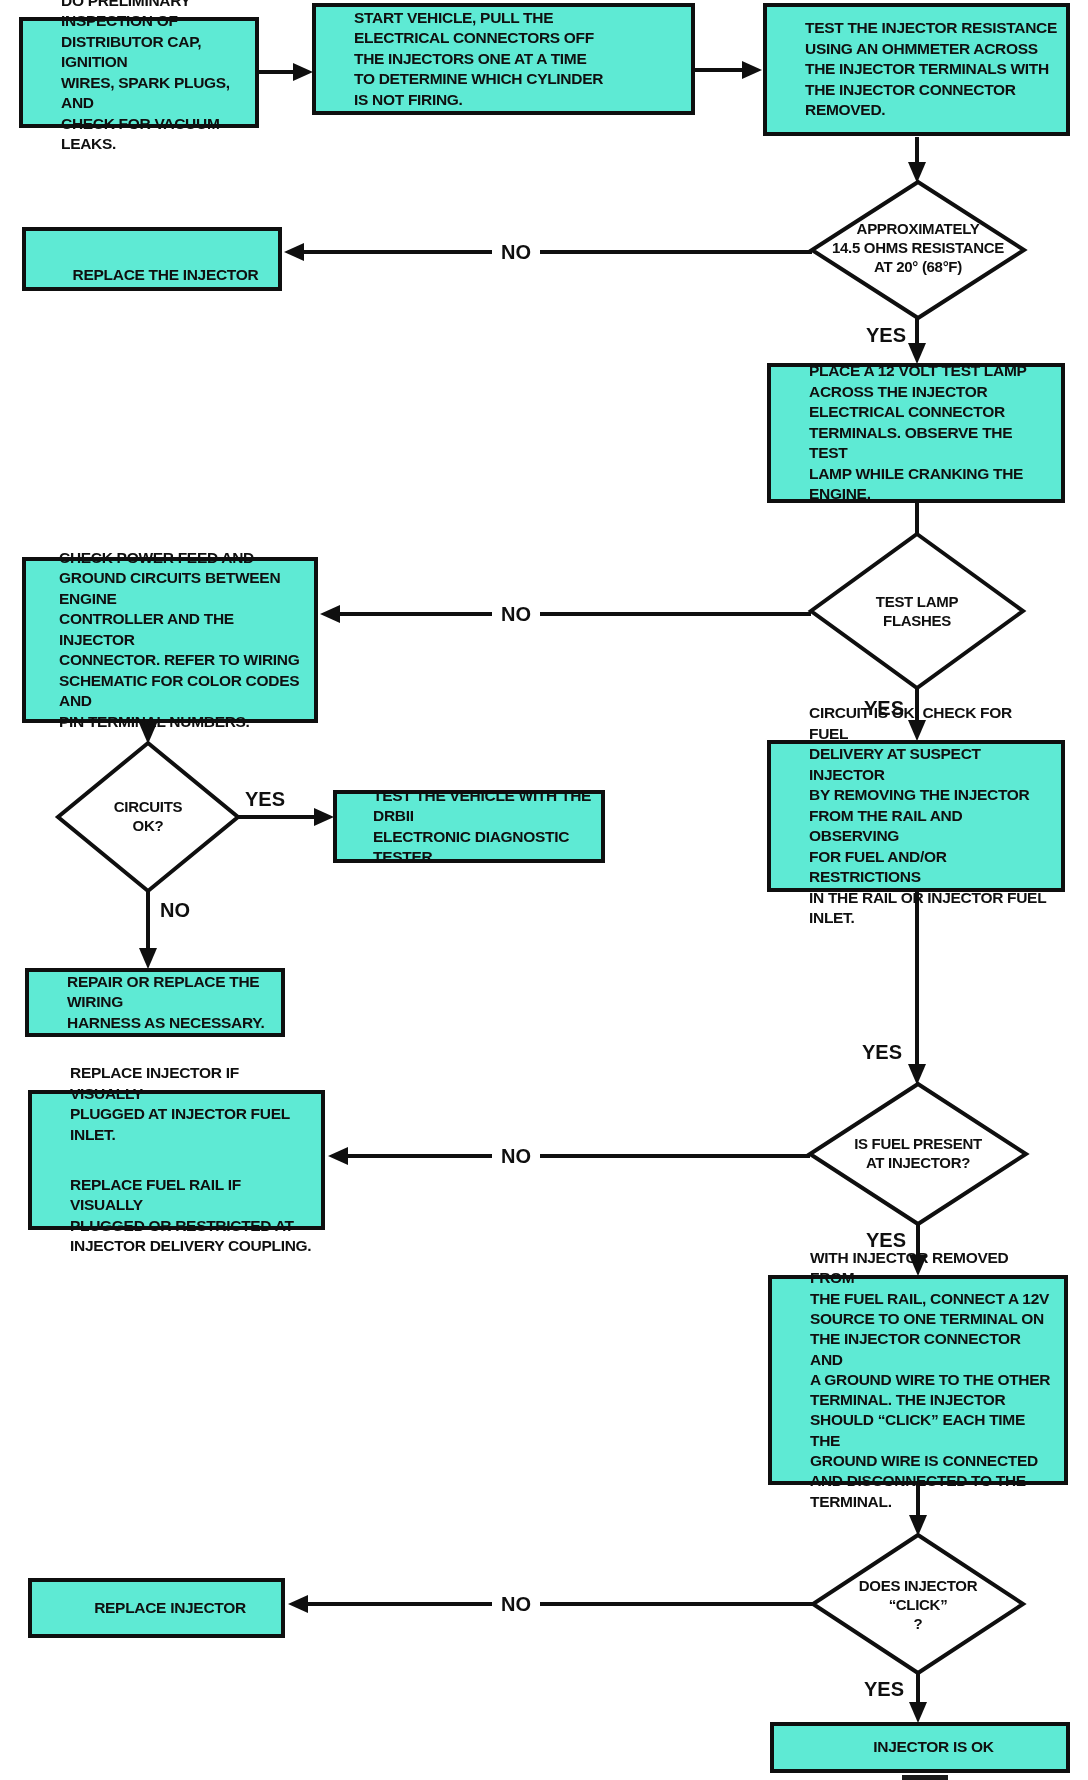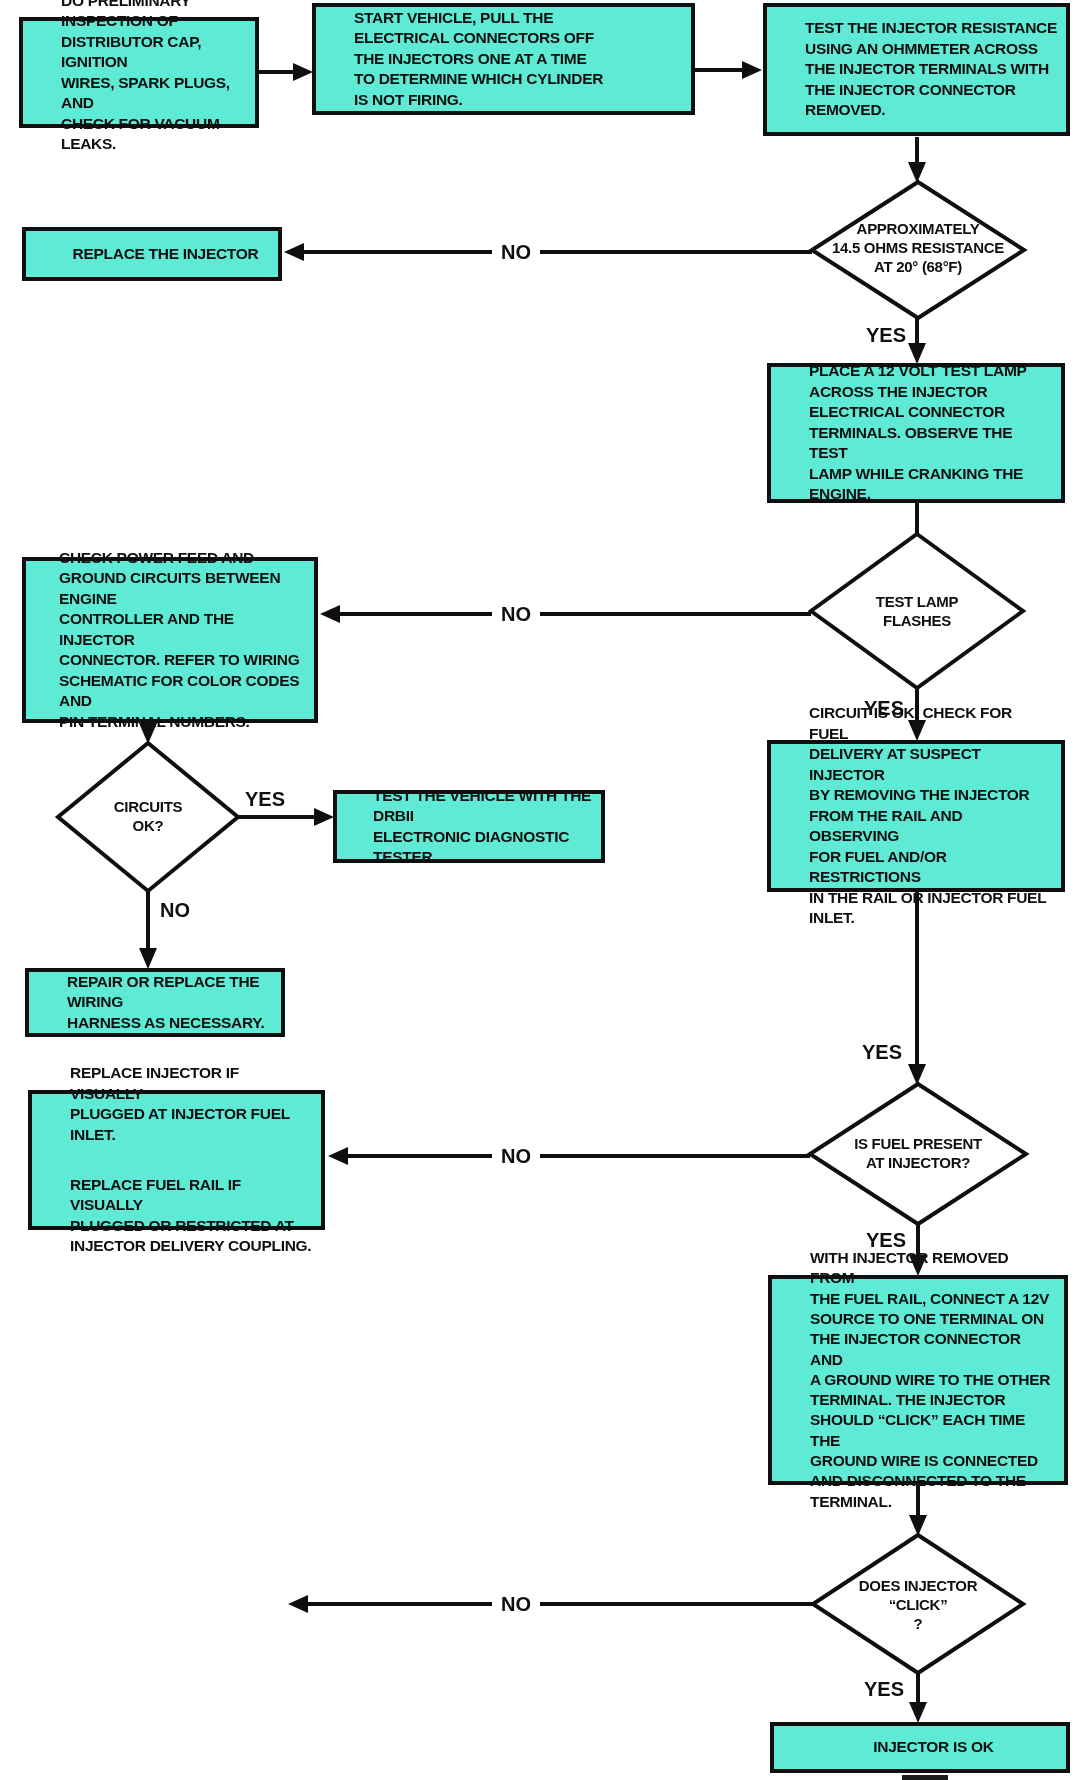--- a/index.html
+++ b/index.html
@@ -115,21 +115,21 @@
   </div>
 
   <div class="node-box" style="left:763px;top:3px;width:307px;height:133px;">
     <div class="txt">TEST THE INJECTOR RESISTANCE
 USING AN OHMMETER ACROSS
 THE INJECTOR TERMINALS WITH
 THE INJECTOR CONNECTOR
 REMOVED.</div>
   </div>
 
-  <div class="node-box center" style="left:22px;top:227px;width:260px;height:54px;">
+  <div class="node-box center" style="left:22px;top:227px;width:260px;height:64px;align-items:flex-end;">
     <div class="txt">REPLACE THE INJECTOR</div>
   </div>
 
   <div class="node-box" style="left:767px;top:363px;width:298px;height:140px;">
     <div class="txt">PLACE A 12 VOLT TEST LAMP
 ACROSS THE INJECTOR
 ELECTRICAL CONNECTOR
 TERMINALS. OBSERVE THE TEST
 LAMP WHILE CRANKING THE
 ENGINE.</div>
@@ -181,20 +181,23 @@
 SOURCE TO ONE TERMINAL ON
 THE INJECTOR CONNECTOR AND
 A GROUND WIRE TO THE OTHER
 TERMINAL. THE INJECTOR
 SHOULD “CLICK” EACH TIME THE
 GROUND WIRE IS CONNECTED
 AND DISCONNECTED TO THE
 TERMINAL.</div>
   </div>
 
+  <div class="node-box center" style="left:28px;top:1578px;width:257px;height:60px;">
+    <div class="txt">REPLACE INJECTOR</div>
+  </div>
 
   <div class="node-box center" style="left:770px;top:1722px;width:300px;height:51px;">
     <div class="txt">INJECTOR IS OK</div>
   </div>
 
   <div class="diamond-text" style="left:795px;top:219px;width:246px;">APPROXIMATELY
 14.5 OHMS RESISTANCE
 AT 20° (68°F)</div>
 
   <div class="diamond-text" style="left:827px;top:592px;width:180px;">TEST LAMP

